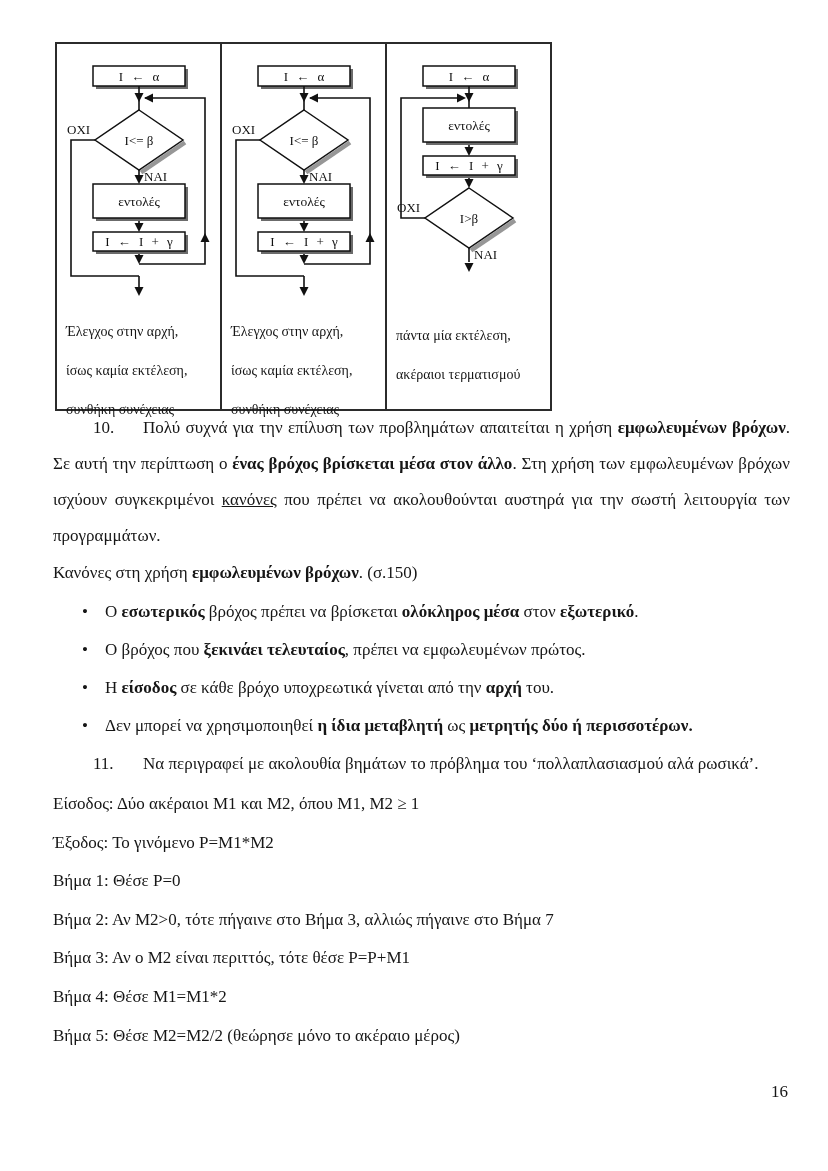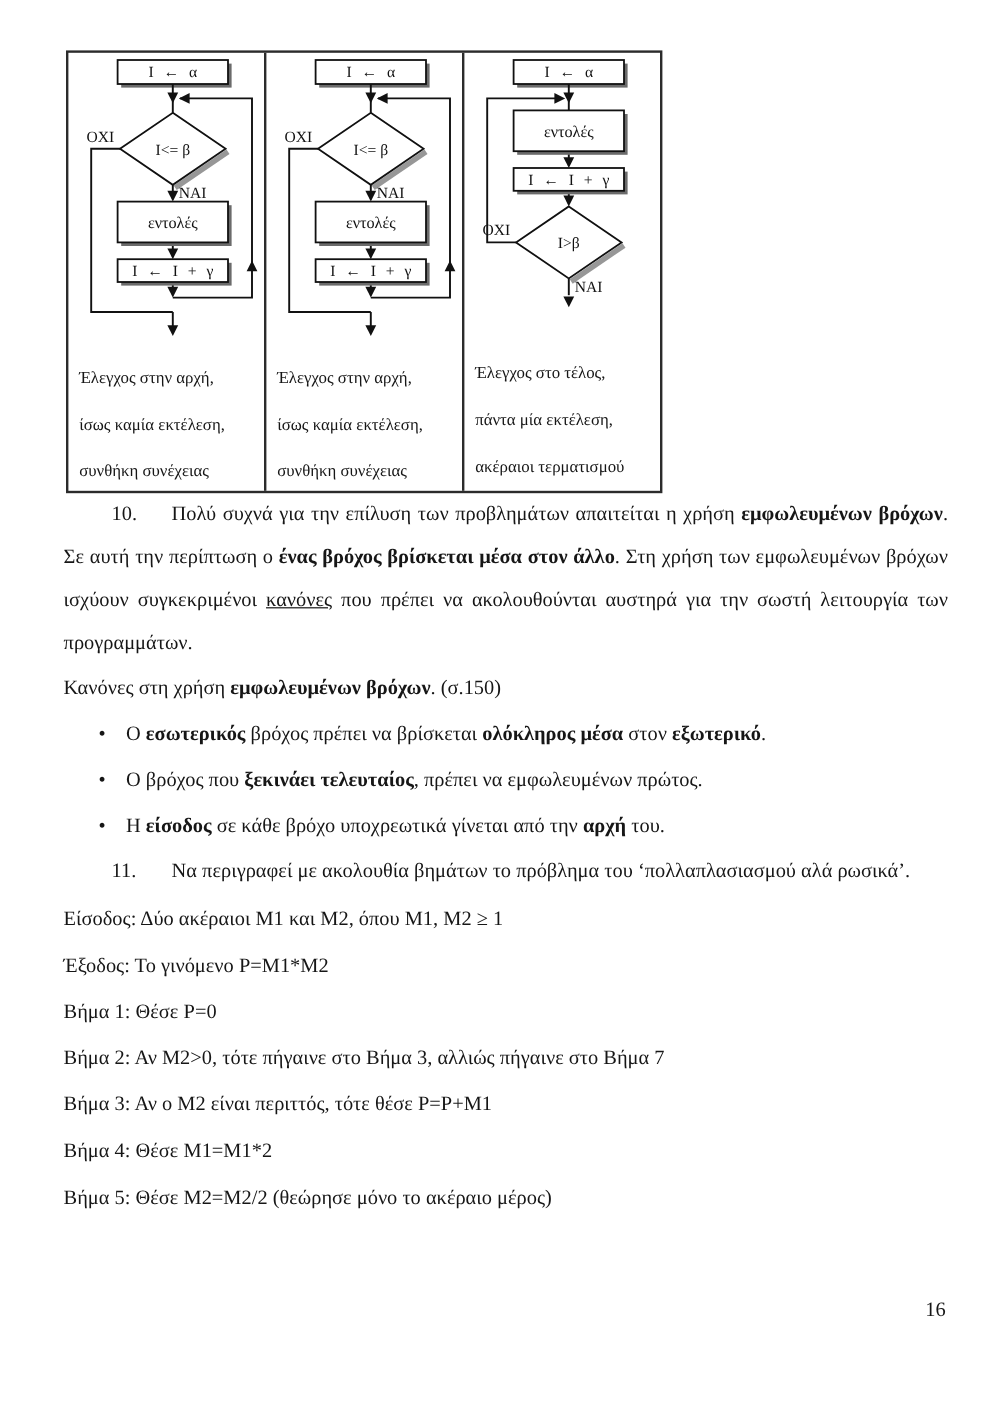--- a/index.html
+++ b/index.html
@@ -9,21 +9,21 @@
   }
 
   
   .fc-table {
     position:absolute; left:55px; top:42px; width:497px; height:369px;
     display:flex; border:2px solid #2b2b2b; box-sizing:border-box; background:#fff;
   }
   .fc-cell { flex:1 1 0; border-right:2px solid #2b2b2b; box-sizing:border-box;
              display:flex; flex-direction:column; min-width:0; }
   .fc-cell:last-child { border-right:none; }
-  .chart-zone { height:246px; display:flex; justify-content:flex-end; align-items:flex-start; padding-top:2px; }
+  .chart-zone { height:246px; display:flex; justify-content:flex-start; align-items:flex-start; padding-top:18px; }
   svg.flowchart { display:block; }
   svg.flowchart text { font-family:"Liberation Serif", serif; fill:#111; }
   .node-label { font-size:13px; }
   .body-label { font-size:13.5px; }
   .branch-label { font-size:13px; }
   .wide { word-spacing:5px; }
   .caption { padding:8px 9px 0 9px; font-size:14px; }
   .cap-line { line-height:39px; white-space:nowrap; }
 
   
@@ -184,37 +184,37 @@
         <g>
           <line x1="84" y1="188.5" x2="128" y2="158.5" stroke="#979797" stroke-width="4.5"></line>
           <polygon points="82,126 126,156 82,186 38,156" fill="#fff" stroke="#111" stroke-width="1.5"></polygon>
           <text class="node-label" x="82" y="161" text-anchor="middle">I&gt;β</text>
         </g>
         <text class="branch-label" x="10" y="150">ΟΧΙ</text>
         <text class="branch-label" x="87" y="197">ΝΑΙ</text>
       </svg>
     </div>
     <div class="caption">
-      <div class="cap-line">Έλεγχος στο τέλος,</div>
       <div class="cap-line">πάντα μία εκτέλεση,</div>
       <div class="cap-line">ακέραιοι τερματισμού</div>
     </div>
   </div>
 </div>
 
 <div class="textblock">
 
   <p class="para"><span class="item-num">10.</span><span><span>Πολύ συχνά για την επίλυση των προβλημάτων απαιτείται η χρήση </span><span class="b">εμφωλευμένων βρόχων</span><span>. Σε αυτή την περίπτωση ο </span><span class="b">ένας βρόχος βρίσκεται μέσα στον άλλο</span><span>.  Στη χρήση των εμφωλευμένων βρόχων ισχύουν συγκεκριμένοι </span><span style="text-decoration: underline;">κανόνες</span><span> που πρέπει να ακολουθούνται αυστηρά για την σωστή λειτουργία των προγραμμάτων.</span></span></p>
 
   <p class="rules-intro"><span>Κανόνες στη χρήση </span><span class="b">εμφωλευμένων βρόχων</span><span>. (σ.150)</span></p>
 
   <ul class="rules">
     <li><span>Ο </span><span class="b">εσωτερικός</span><span> βρόχος πρέπει να βρίσκεται </span><span class="b">ολόκληρος μέσα</span><span> στον </span><span class="b">εξωτερικό</span><span>.</span></li>
     <li><span>Ο βρόχος που </span><span class="b">ξεκινάει τελευταίος</span><span>, πρέπει να εμφωλευμένων πρώτος.</span></li>
     <li><span>Η </span><span class="b">είσοδος</span><span> σε κάθε βρόχο υποχρεωτικά γίνεται από την </span><span class="b">αρχή</span><span> του.</span></li>
+    <li><span>Δεν μπορεί να χρησιμοποιηθεί </span><span class="b">η ίδια μεταβλητή</span><span> ως </span><span class="b">μετρητής δύο ή περισσοτέρων.</span></li>
   </ul>
 
   <p class="item11"><span class="item-num">11.</span><span>Να περιγραφεί με ακολουθία βημάτων το πρόβλημα του ‘πολλαπλασιασμού αλά ρωσικά’.</span></p>
 
   <div class="algo">
     <p>Είσοδος: Δύο ακέραιοι Μ1 και Μ2, όπου Μ1, Μ2 ≥ 1</p>
     <p>Έξοδος: Το γινόμενο P=M1*M2</p>
     <p>Βήμα 1: Θέσε P=0</p>
     <p>Βήμα 2: Αν Μ2&gt;0, τότε πήγαινε στο Βήμα 3, αλλιώς πήγαινε στο Βήμα 7</p>
     <p>Βήμα 3: Αν ο Μ2 είναι περιττός, τότε θέσε P=P+M1</p>

